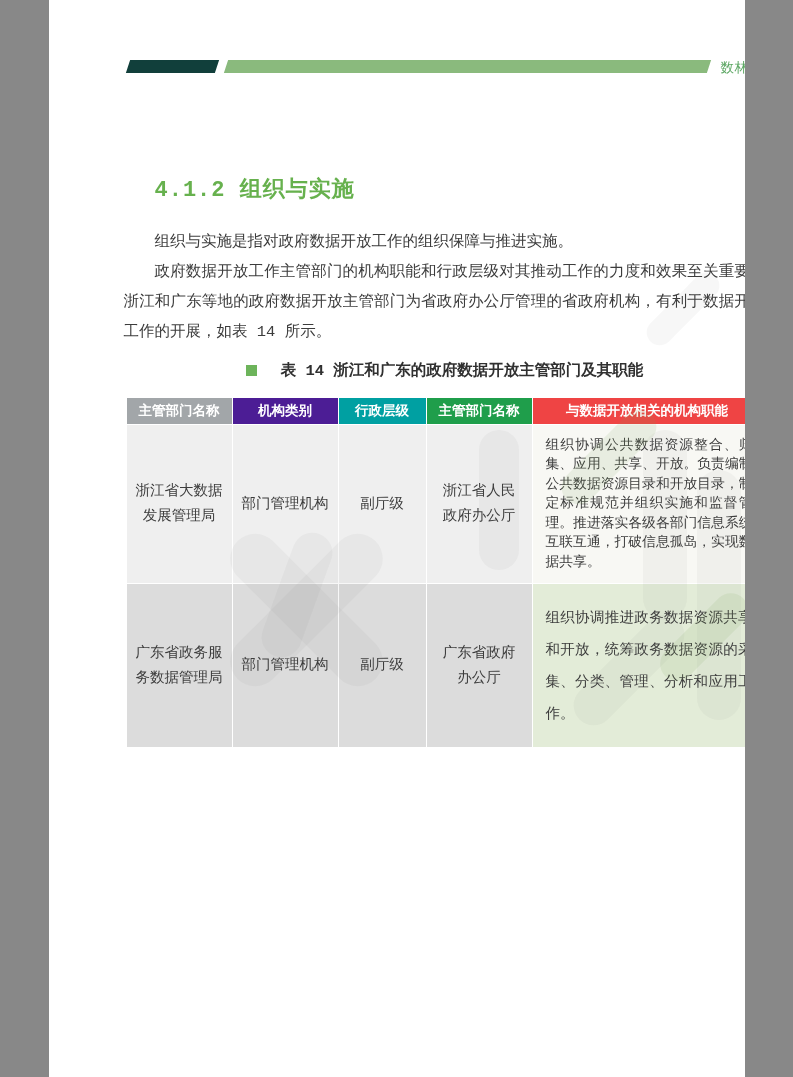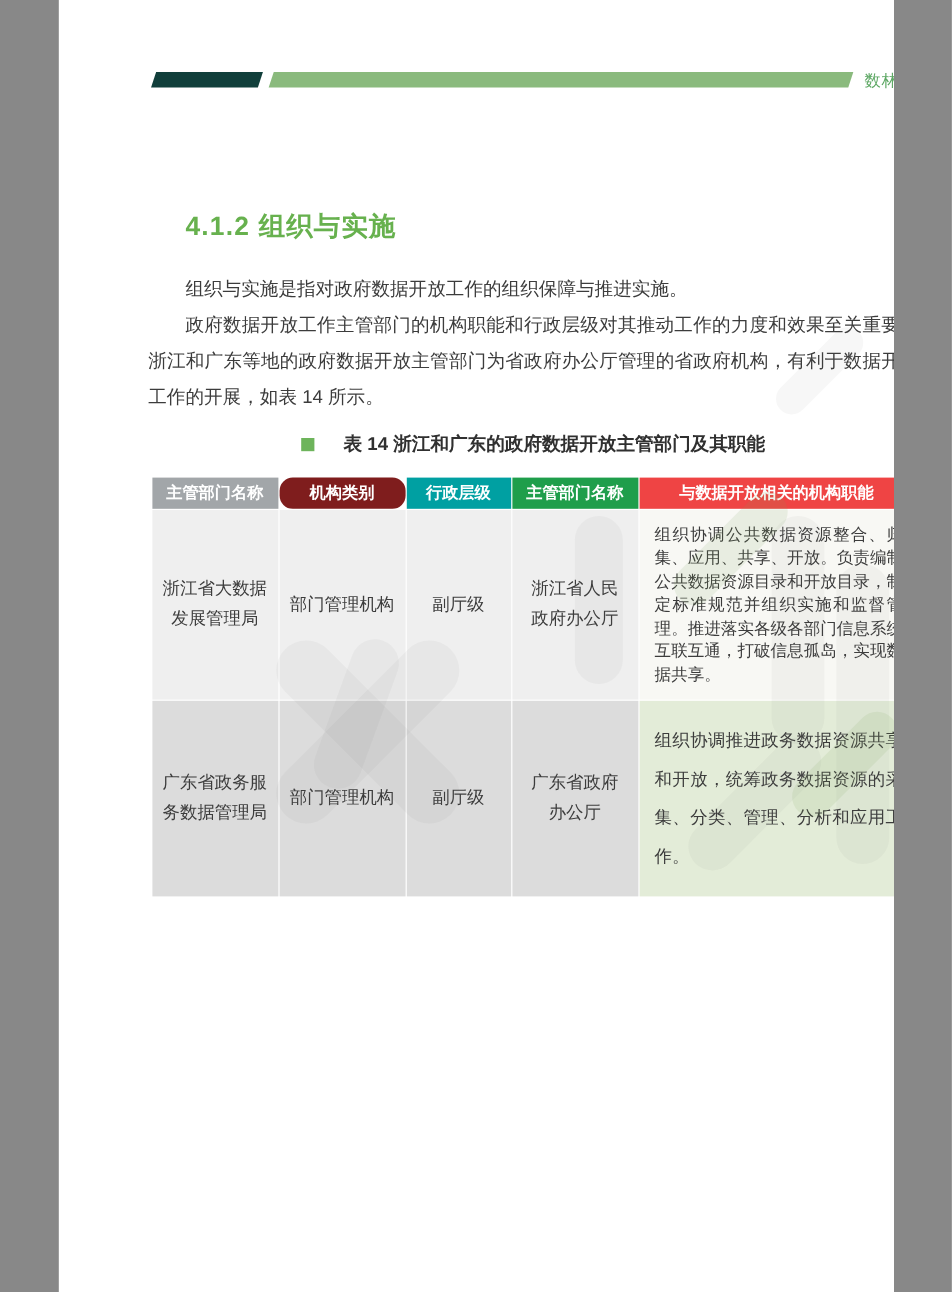--- a/index.html
+++ b/index.html
@@ -24,21 +24,21 @@
   .brand {
     position:absolute; left:672px; top:59px; font-size:13.5px;
     color:#5CA763; letter-spacing:.5px; white-space:nowrap;
   }
   .pagenum {
     position:absolute; left:730px; top:57px; font-size:15.5px;
     font-weight:bold; color:#1C3B39;
   }
 
   
-  .content { position:absolute; left:75px; top:174px; width:642px; }
+  .content { position:absolute; left:75px; top:174px; width:642px;font-family:Liberation Mono, monospace; }
   .heading {
     margin:0 0 0 31px; font-size:22px; font-weight:bold;
     color:#67B14E; letter-spacing:1px;
   }
   .paras {
     margin-top:23px; font-size:15.5px; line-height:30px;
     color:#3C3C3C; text-align:justify;
   }
   .paras p { margin:0; text-indent:2em; }
   .caption {
@@ -49,21 +49,21 @@
 
   
   .tbl {
     margin:17px 0 0 3px; width:635px; display:grid;
     grid-template-columns:105px 105px 87px 105px 1fr; gap:1px;
   }
   .th {
     height:26px; display:flex; align-items:center; justify-content:center;
     color:#fff; font-weight:bold; font-size:13.5px; white-space:nowrap;
   }
-  .th1 { background:#A2A6A9; } .th2 { background:#7f1d1d;border-radius:11px; }
+  .th1 { background:#A2A6A9; } .th2 { background:#4c1d95; }
   .th3 { background:#00A0A2; } .th4 { background:#1F9E4B; }
   .th5 { background:#ef4444; }
   .td {
     display:flex; align-items:center; justify-content:center;
     text-align:center; font-size:14.5px; color:#3C3C3C;
     white-space:pre-line; line-height:25px;
   }
   .r1 { height:158px; background:#EFEFEF; }
   .r2 { height:163px; background:#DCDCDC; }
   .c5 { justify-content:center; padding:0 9px 0 13px; white-space:normal; }

